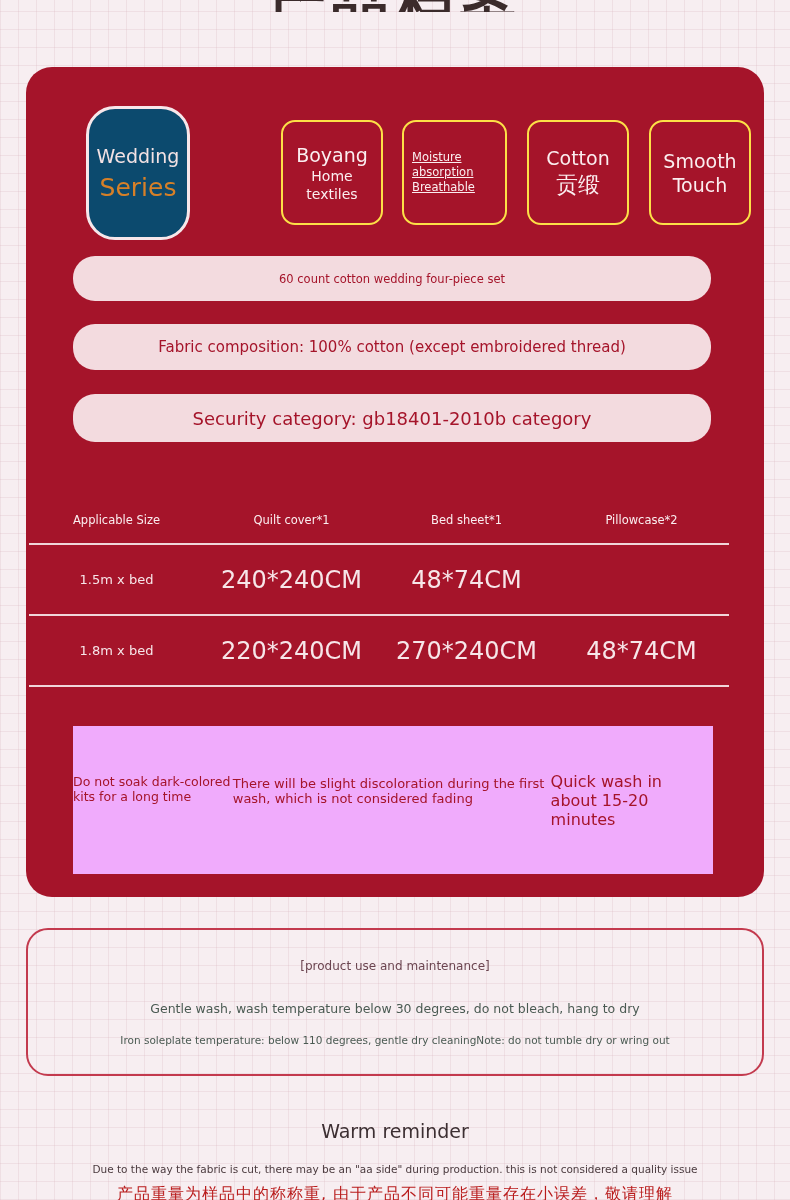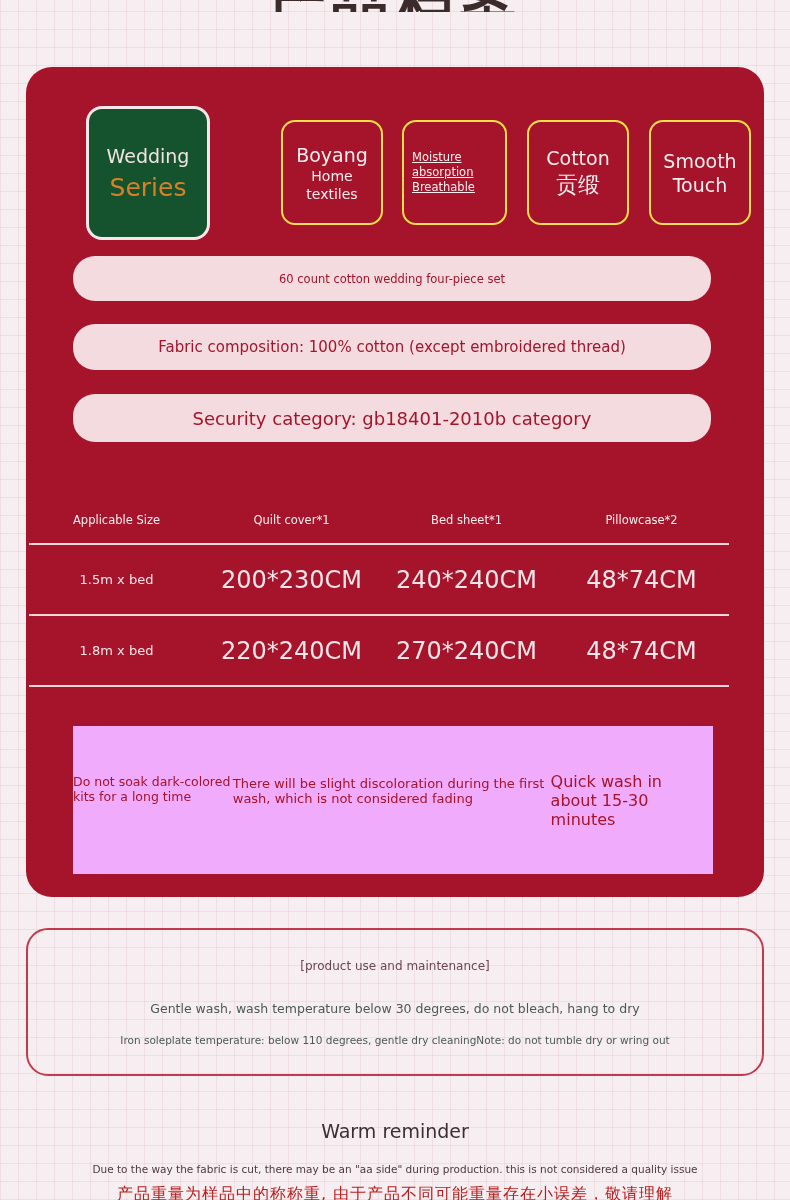--- a/index.html
+++ b/index.html
@@ -68,25 +68,25 @@
     text-align: center;
     display: flex;
     flex-direction: column;
     justify-content: center;
     align-items: center;
     padding: 6px 8px;
   }
   .badge-wedding {
     left: 27px;
     top: 6px;
-    width: 124px;
+    width: 104px;
     height: 134px;
-    background: #14532d;
+    background: #0c4a6e;
     border: 3px solid #f7e7ea;
-    border-radius: 16px;
+    border-radius: 29px;
     justify-content: center;
   }
   .badge-wedding .b-top {
     font-size: 19px;
     color: #f3e2e4;
     line-height: 30px;
     font-family: "DejaVu Sans", sans-serif;
   }
   .badge-wedding .b-bottom {
     font-size: 25px;
@@ -330,36 +330,35 @@
 
     <div class="size-table">
       <div class="st-head">
         <div class="cell c1">Applicable Size</div>
         <div class="cell c2">Quilt cover*1</div>
         <div class="cell c3">Bed sheet*1</div>
         <div class="cell c4">Pillowcase*2</div>
       </div>
       <div class="st-row">
         <div class="label c1">1.5m x bed</div>
-        <div class="val c2">200*230CM</div>
         <div class="val c3">240*240CM</div>
         <div class="val c4">48*74CM</div>
       </div>
       <div class="st-row last">
         <div class="label c1">1.8m x bed</div>
         <div class="val c2">220*240CM</div>
         <div class="val c3">270*240CM</div>
         <div class="val c4">48*74CM</div>
       </div>
     </div>
 
     <div class="care-box">
       <div class="l1">Do not soak dark-colored kits for a long time</div>
       <div class="l2">There will be slight discoloration during the first wash, which is not considered fading</div>
-      <div class="l3">Quick wash in about 15-30 minutes</div>
+      <div class="l3">Quick wash in about 15-20 minutes</div>
     </div>
 
   </div>
 
   <div class="white-card">
     <div class="m1">[product use and maintenance]</div>
     <div class="m2">Gentle wash, wash temperature below 30 degrees, do not bleach, hang to dry</div>
     <div class="m3">Iron soleplate temperature: below 110 degrees, gentle dry cleaningNote: do not tumble dry or wring out</div>
   </div>
 

